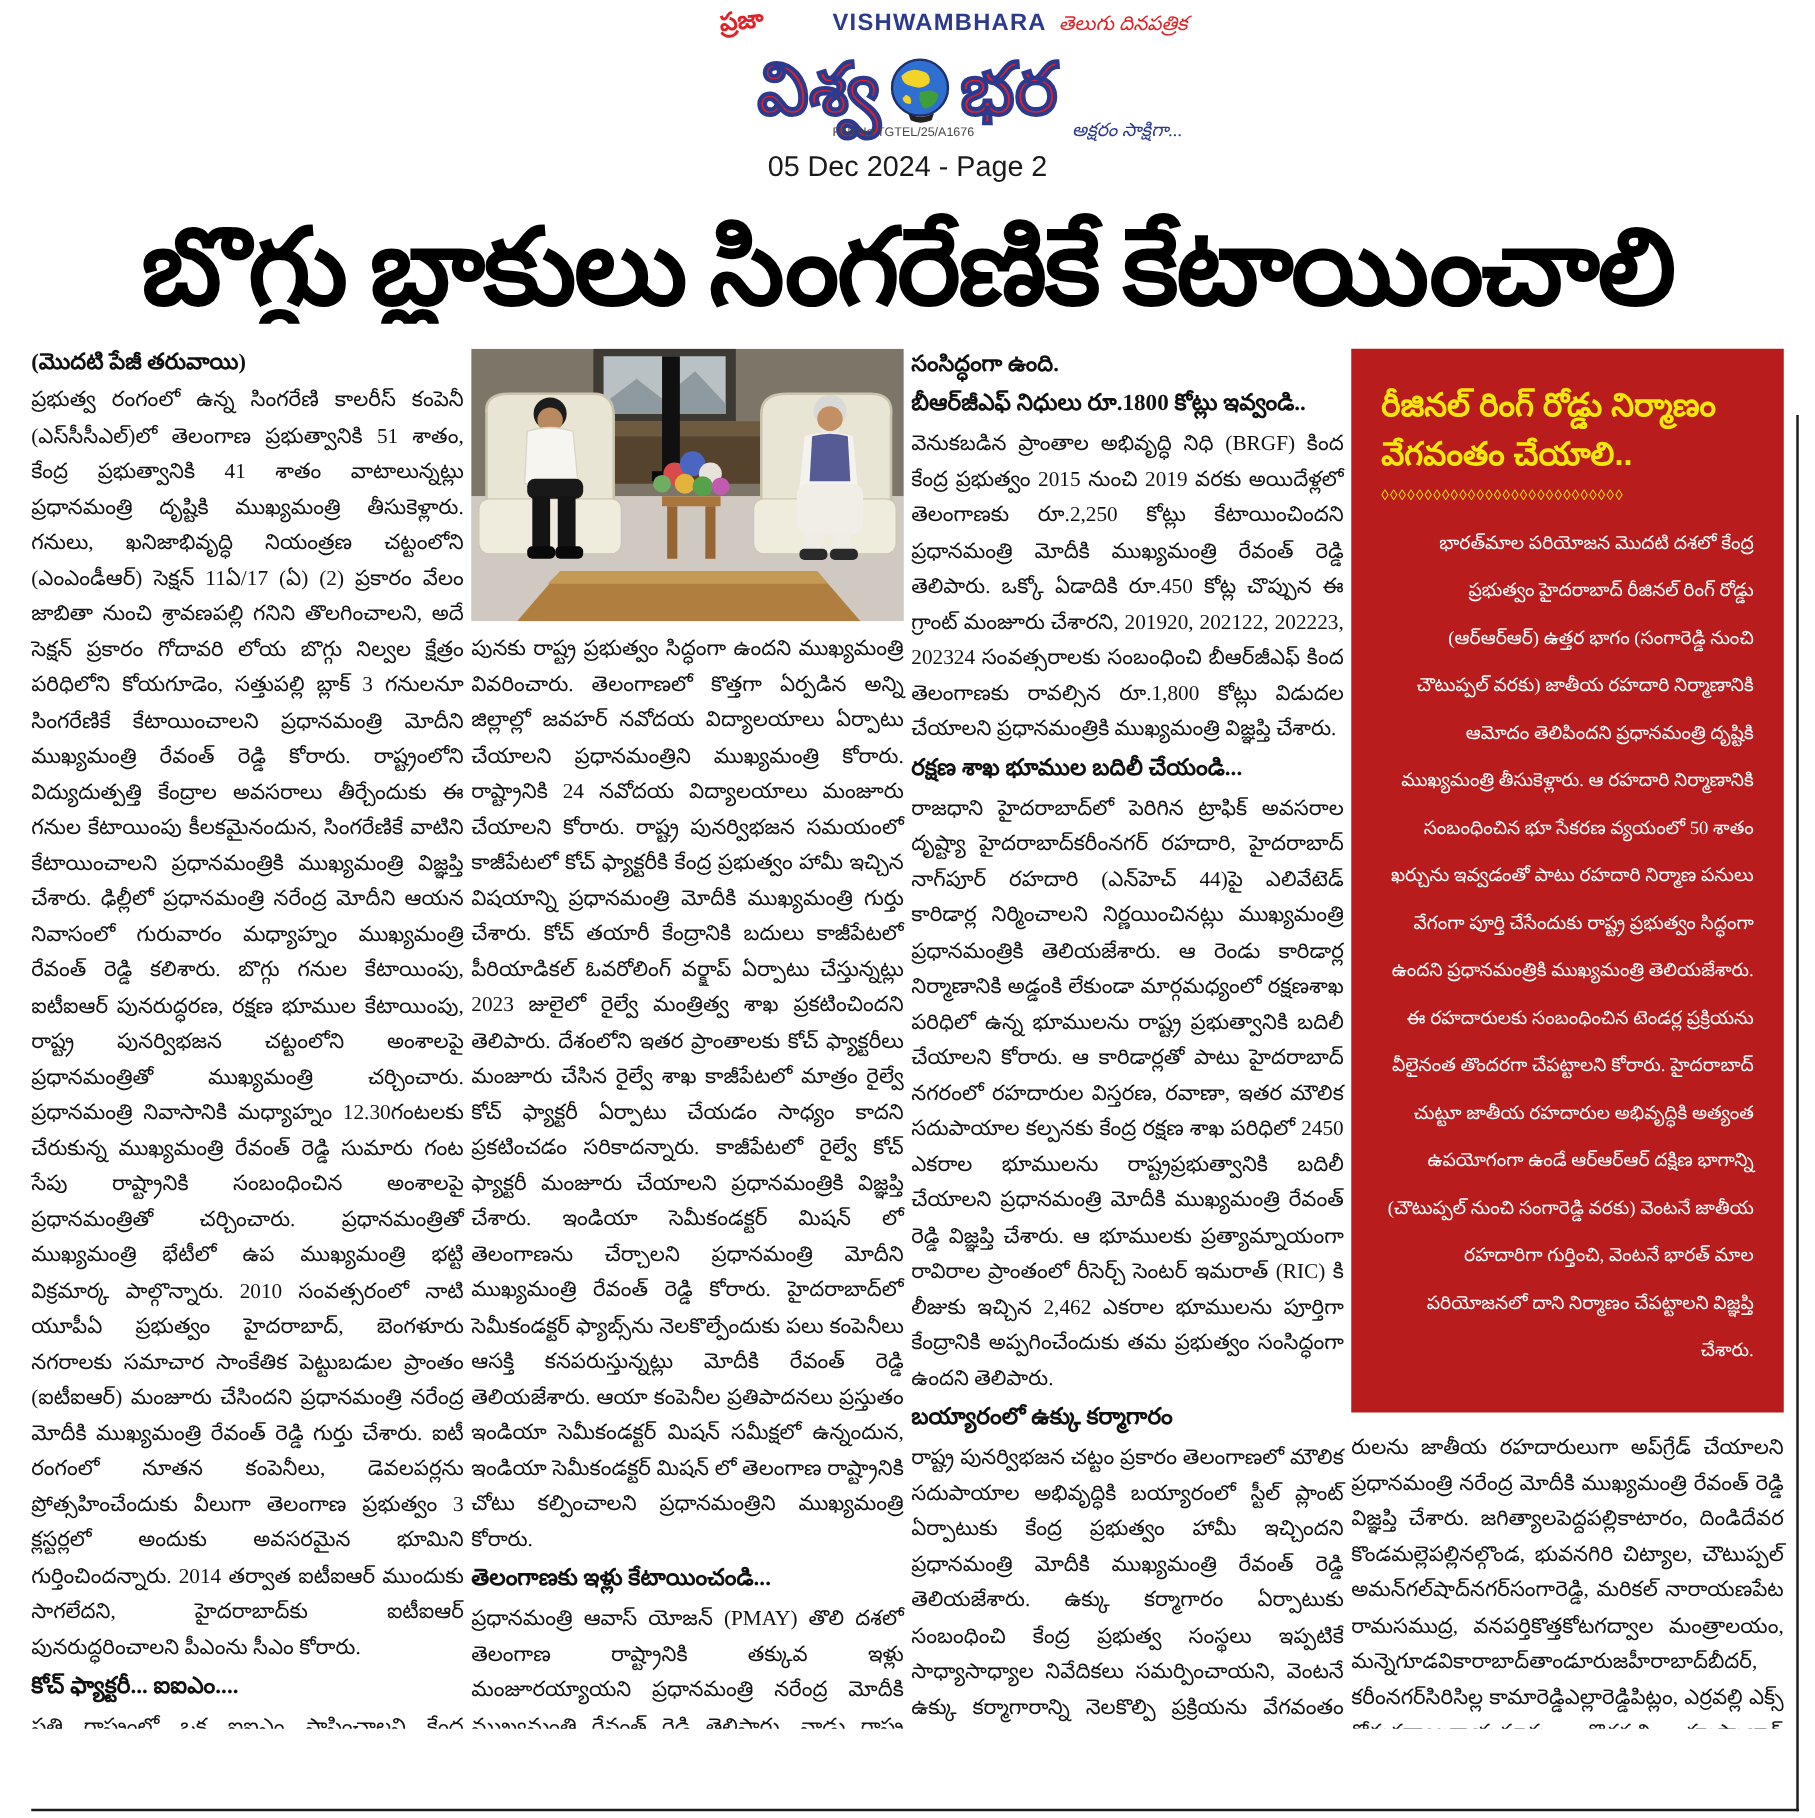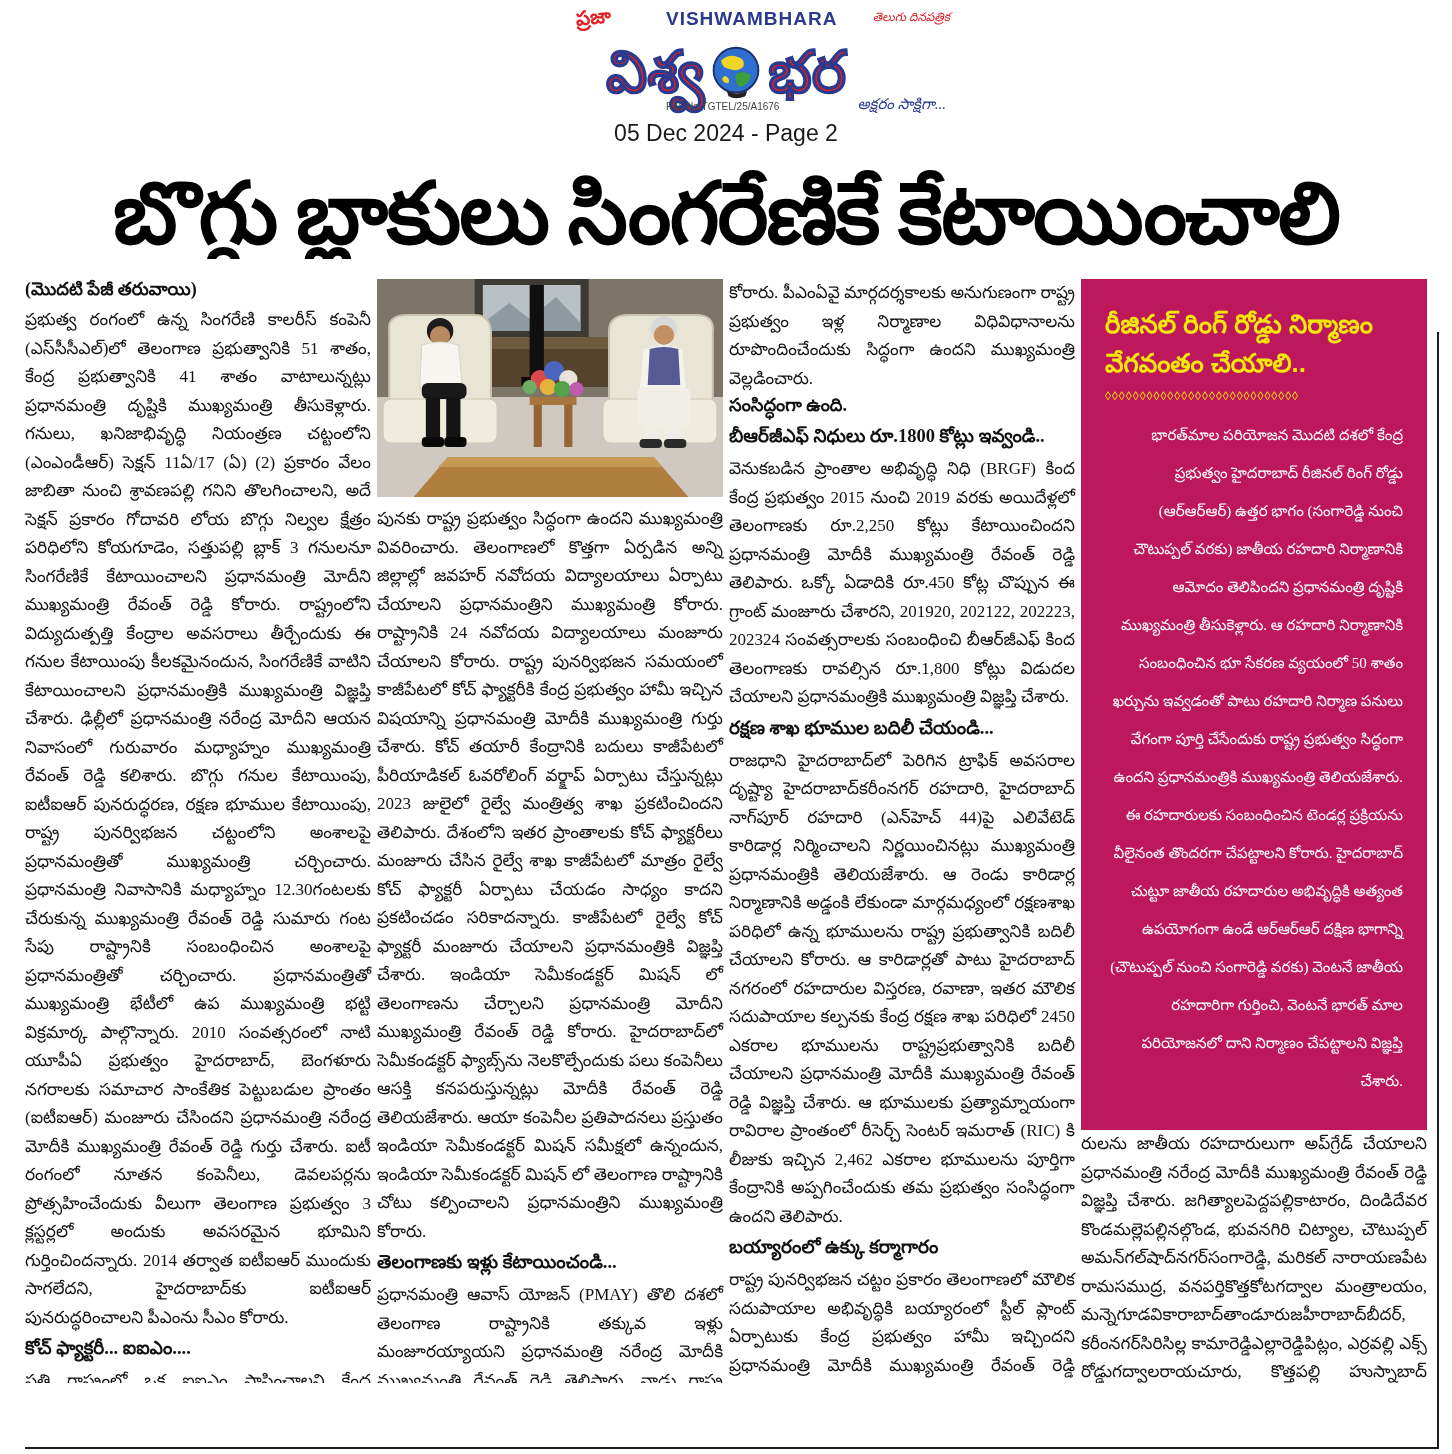--- a/index.html
+++ b/index.html
@@ -4,21 +4,21 @@
 <style>
   html,body{margin:0;padding:0;background:#ffffff;}
   .page{position:relative;width:1452px;height:1454px;background:#fff;overflow:hidden;
         font-family:"Liberation Serif","DejaVu Serif",serif;color:#111;}
   
   .masthead{position:relative;width:420px;margin:6px auto 0;height:112px;}
   .praja{position:absolute;left:60px;top:0;color:#e02227;font-weight:bold;font-size:20px;
          transform:rotate(-6deg);font-family:"Liberation Sans",sans-serif;}
   .brand-en{position:absolute;left:150px;top:2px;color:#2b3a8f;font-weight:bold;font-size:19px;
             letter-spacing:1px;font-family:"Liberation Sans",sans-serif;}
-  .tagline{position:absolute;right:-14px;top:4px;color:#e02227;font-size:12px;font-style:italic;}
+  .tagline{position:absolute;right:-14px;top:4px;color:#e02227;font-size:16px;font-style:italic;}
   .logo-row{position:absolute;left:0;right:0;top:36px;display:flex;align-items:center;justify-content:center;gap:4px;}
   .logo-word{font-size:58px;line-height:60px;font-weight:800;color:#e02227;
              -webkit-text-stroke:1.5px #2b3a8f;font-family:"Liberation Sans",sans-serif;}
   .globe{width:56px;height:56px;flex:0 0 auto;}
   .rni{position:absolute;left:150px;bottom:6px;font-size:10px;color:#454545;
        font-family:"Liberation Sans",sans-serif;}
   .motto{position:absolute;right:-10px;bottom:2px;color:#2b3a8f;font-size:15px;font-style:italic;}
   .site-line{text-align:center;font-size:27px;color:#1a1a1a;margin-top:8px;
              font-family:"Liberation Sans",sans-serif;}
   .date-line{text-align:center;font-size:23px;color:#1a1a1a;margin-top:2px;
@@ -29,21 +29,21 @@
             font-family:"Liberation Serif",serif;}
   
   .columns{display:flex;gap:6px;padding:14px 25px 0;height:1104px;overflow:hidden;}
   .col{flex:1 1 0;min-width:0;}
   .body{font-size:17px;line-height:28.5px;text-align:justify;margin:0 0 2px;}
   .lead-bold{font-weight:bold;font-size:18px;margin:0 0 2px;}
   .subhead{font-weight:bold;font-size:18.5px;margin:6px 0 4px;}
   .bold-line{font-weight:bold;font-size:18px;margin:2px 0;}
   .photo{width:100%;height:218px;display:block;margin:0 0 8px;}
   
-  .sidebox{background:#be185d;padding:26px 24px 30px;}
+  .sidebox{background:#b91c1c;padding:26px 24px 30px;margin-bottom:14px;}
   .sidebox .title{color:#f6e70a;font-weight:bold;font-size:26px;line-height:1.5;margin:0;
                   font-family:"Liberation Sans",sans-serif;}
   .sidebox .divider{color:#f6e70a;font-size:12px;letter-spacing:1px;margin:6px 0 12px;
                     white-space:nowrap;overflow:hidden;}
   .sidebox .sbody{color:#ffffff;font-size:15px;line-height:38px;margin:0;text-align:right;}
   
   .v-rule{position:absolute;right:13px;top:332px;bottom:5px;width:2px;background:#1d1d1d;}
   .h-rule{position:absolute;left:25px;right:13px;bottom:5px;height:2px;background:#1d1d1d;}
 </style>
 </head>
@@ -135,21 +135,20 @@
 
         <path d="M70 178 L272 178 L306 218 L36 218 Z" fill="#b07f3f"></path>
         <path d="M70 178 L272 178 L280 188 L60 188 Z" fill="#c59a55"></path>
       </svg>
       <p class="body">పునకు రాష్ట్ర ప్రభుత్వం సిద్ధంగా ఉందని ముఖ్యమంత్రి వివరించారు. తెలంగాణలో కొత్తగా ఏర్పడిన అన్ని జిల్లాల్లో జవహర్ నవోదయ విద్యాలయాలు ఏర్పాటు చేయాలని ప్రధానమంత్రిని ముఖ్యమంత్రి కోరారు. రాష్ట్రానికి 24 నవోదయ విద్యాలయాలు మంజూరు చేయాలని కోరారు. రాష్ట్ర పునర్విభజన సమయంలో కాజీపేటలో కోచ్ ఫ్యాక్టరీకి కేంద్ర ప్రభుత్వం హామీ ఇచ్చిన విషయాన్ని ప్రధానమంత్రి మోదీకి ముఖ్యమంత్రి గుర్తు చేశారు. కోచ్ తయారీ కేంద్రానికి బదులు కాజీపేటలో పీరియాడికల్ ఓవరోలింగ్ వర్క్షాప్ ఏర్పాటు చేస్తున్నట్లు 2023 జులైలో రైల్వే మంత్రిత్వ శాఖ ప్రకటించిందని తెలిపారు. దేశంలోని ఇతర ప్రాంతాలకు కోచ్ ఫ్యాక్టరీలు మంజూరు చేసిన రైల్వే శాఖ కాజీపేటలో మాత్రం రైల్వే కోచ్ ఫ్యాక్టరీ ఏర్పాటు చేయడం సాధ్యం కాదని ప్రకటించడం సరికాదన్నారు. కాజీపేటలో రైల్వే కోచ్ ఫ్యాక్టరీ మంజూరు చేయాలని ప్రధానమంత్రికి విజ్ఞప్తి చేశారు. ఇండియా సెమీకండక్టర్ మిషన్ లో తెలంగాణను చేర్చాలని ప్రధానమంత్రి మోదీని ముఖ్యమంత్రి రేవంత్ రెడ్డి కోరారు. హైదరాబాద్‌లో సెమీకండక్టర్ ఫ్యాబ్స్‌ను నెలకొల్పేందుకు పలు కంపెనీలు ఆసక్తి కనపరుస్తున్నట్లు మోదీకి రేవంత్ రెడ్డి తెలియజేశారు. ఆయా కంపెనీల ప్రతిపాదనలు ప్రస్తుతం ఇండియా సెమీకండక్టర్ మిషన్ సమీక్షలో ఉన్నందున, ఇండియా సెమీకండక్టర్ మిషన్ లో తెలంగాణ రాష్ట్రానికి చోటు కల్పించాలని ప్రధానమంత్రిని ముఖ్యమంత్రి కోరారు.</p>
       <h3 class="subhead">తెలంగాణకు ఇళ్లు కేటాయించండి...</h3>
       <p class="body">ప్రధానమంత్రి ఆవాస్ యోజన్ (PMAY) తొలి దశలో తెలంగాణ రాష్ట్రానికి తక్కువ ఇళ్లు మంజూరయ్యాయని ప్రధానమంత్రి నరేంద్ర మోదీకి ముఖ్యమంత్రి రేవంత్ రెడ్డి తెలిపారు. నాడు రాష్ట్ర ప్రభుత్వ మార్గదర్శకాలు పీఎంఏవై మార్గదర్శకాలకు అనుగుణంగా లేకపోవడంతో తక్కువ ఇళ్లు మంజూరయ్యాయని వివరించారు. 202425 నుంచి ప్రారంభమవుతున్న పీఎంఏవై పథకంలో 3 కోట్ల గృహాలను లక్ష్యంగా ఎంచుకున్నట్లు కేంద్ర ప్రభుత్వం ప్రకటించిందని, అందులో తెలంగాణకు 25 లక్షల ఇళ్లు మంజూరు చేయాలని ప్రధానమంత్రిని ముఖ్యమంత్రి</p>
     </div>
 
     <div class="col">
-      <p class="body">కోరారు. పీఎంఏవై మార్గదర్శకాలకు అనుగుణంగా రాష్ట్ర ప్రభుత్వం ఇళ్ల నిర్మాణాల విధివిధానాలను రూపొందించేందుకు సిద్ధంగా ఉందని ముఖ్యమంత్రి వెల్లడించారు.</p>
       <p class="bold-line">సంసిద్ధంగా ఉంది.</p>
       <h3 class="subhead">బీఆర్‌జీఎఫ్ నిధులు రూ.1800 కోట్లు ఇవ్వండి..</h3>
       <p class="body">వెనుకబడిన ప్రాంతాల అభివృద్ధి నిధి (BRGF) కింద కేంద్ర ప్రభుత్వం 2015 నుంచి 2019 వరకు అయిదేళ్లలో తెలంగాణకు రూ.2,250 కోట్లు కేటాయించిందని ప్రధానమంత్రి మోదీకి ముఖ్యమంత్రి రేవంత్ రెడ్డి తెలిపారు. ఒక్కో ఏడాదికి రూ.450 కోట్ల చొప్పున ఈ గ్రాంట్ మంజూరు చేశారని, 201920, 202122, 202223, 202324 సంవత్సరాలకు సంబంధించి బీఆర్‌జీఎఫ్ కింద తెలంగాణకు రావల్సిన రూ.1,800 కోట్లు విడుదల చేయాలని ప్రధానమంత్రికి ముఖ్యమంత్రి విజ్ఞప్తి చేశారు.</p>
       <h3 class="subhead">రక్షణ శాఖ భూముల బదిలీ చేయండి...</h3>
       <p class="body">రాజధాని హైదరాబాద్‌లో పెరిగిన ట్రాఫిక్ అవసరాల దృష్ట్యా హైదరాబాద్‌కరీంనగర్ రహదారి, హైదరాబాద్ నాగ్‌పూర్ రహదారి (ఎన్‌హెచ్ 44)పై ఎలివేటెడ్ కారిడార్ల నిర్మించాలని నిర్ణయించినట్లు ముఖ్యమంత్రి ప్రధానమంత్రికి తెలియజేశారు. ఆ రెండు కారిడార్ల నిర్మాణానికి అడ్డంకి లేకుండా మార్గమధ్యంలో రక్షణశాఖ పరిధిలో ఉన్న భూములను రాష్ట్ర ప్రభుత్వానికి బదిలీ చేయాలని కోరారు. ఆ కారిడార్లతో పాటు హైదరాబాద్ నగరంలో రహదారుల విస్తరణ, రవాణా, ఇతర మౌలిక సదుపాయాల కల్పనకు కేంద్ర రక్షణ శాఖ పరిధిలో 2450 ఎకరాల భూములను రాష్ట్రప్రభుత్వానికి బదిలీ చేయాలని ప్రధానమంత్రి మోదీకి ముఖ్యమంత్రి రేవంత్ రెడ్డి విజ్ఞప్తి చేశారు. ఆ భూములకు ప్రత్యామ్నాయంగా రావిరాల ప్రాంతంలో రీసెర్చ్ సెంటర్ ఇమరాత్ (RIC) కి లీజుకు ఇచ్చిన 2,462 ఎకరాల భూములను పూర్తిగా కేంద్రానికి అప్పగించేందుకు తమ ప్రభుత్వం సంసిద్ధంగా ఉందని తెలిపారు.</p>
       <h3 class="subhead">బయ్యారంలో ఉక్కు కర్మాగారం</h3>
       <p class="body">రాష్ట్ర పునర్విభజన చట్టం ప్రకారం తెలంగాణలో మౌలిక సదుపాయాల అభివృద్ధికి బయ్యారంలో స్టీల్ ప్లాంట్ ఏర్పాటుకు కేంద్ర ప్రభుత్వం హామీ ఇచ్చిందని ప్రధానమంత్రి మోదీకి ముఖ్యమంత్రి రేవంత్ రెడ్డి తెలియజేశారు. ఉక్కు కర్మాగారం ఏర్పాటుకు సంబంధించి కేంద్ర ప్రభుత్వ సంస్థలు ఇప్పటికే సాధ్యాసాధ్యాల నివేదికలు సమర్పించాయని, వెంటనే ఉక్కు కర్మాగారాన్ని నెలకొల్పి ప్రక్రియను వేగవంతం చేయాలని ముఖ్యమంత్రి కోరారు.</p>
 
     </div>
 

